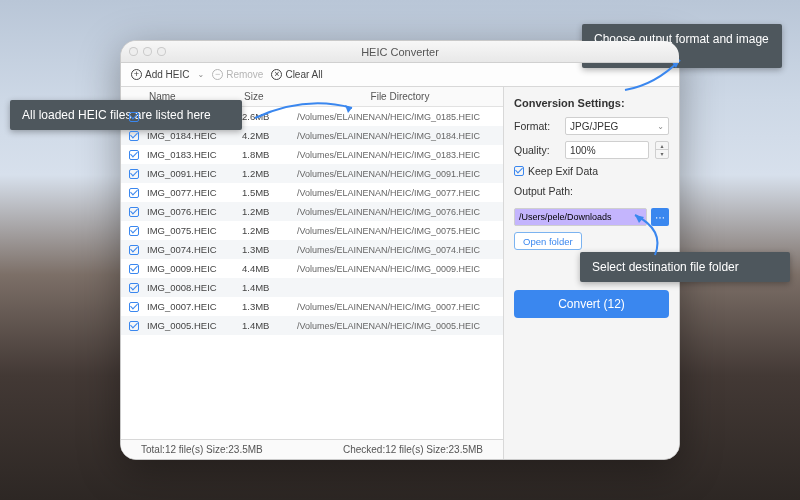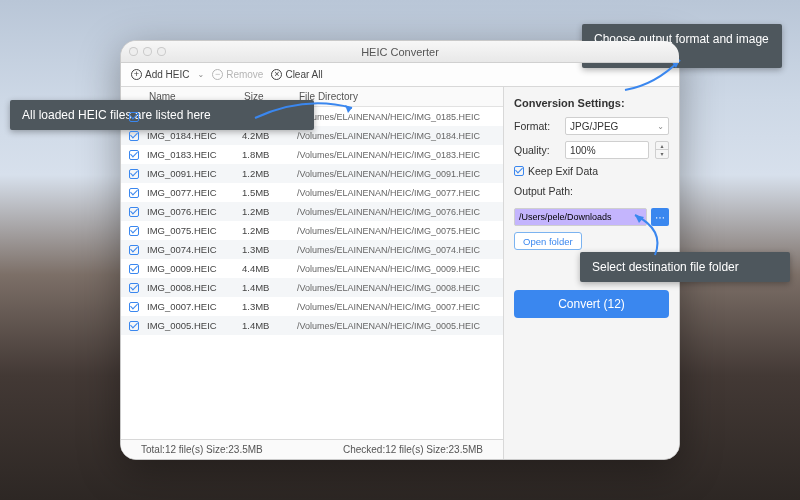--- a/index.html
+++ b/index.html
@@ -34,21 +34,21 @@
   }
   .tb-btn { display: flex; align-items: center; gap: 3px; font-size: 10px; color: #444; }
   .tb-btn.disabled { color: #b5b5b5; }
   .circ { width: 11px; height: 11px; border: 1px solid currentColor; border-radius: 50%; display: inline-flex; align-items: center; justify-content: center; font-size: 9px; line-height: 1; }
   .contentrow { flex: 1; display: flex; min-height: 0; }
   .filepanel { flex: 1; display: flex; flex-direction: column; border-right: 1px solid #d8d8d8; background: #fff; }
   .header-row { display: flex; background: #fafafa; border-bottom: 1px solid #e2e2e2; font-size: 10px; color: #555; }
   .col-sel { width: 26px; }
   .col-name { width: 95px; padding: 4px 2px; }
   .col-size { width: 55px; padding: 4px 2px; }
-  .col-dir { flex: 1; padding: 4px 2px; }
+  .col-dir { flex: 1; padding: 4px 2px; text-align: center; }
   .rows { flex: 1; overflow: hidden; }
   .row { display: flex; align-items: center; font-size: 9.5px; color: #444; height: 19px; }
   .row:nth-child(even) { background: #f4f6f8; }
   .row .cb { width: 26px; display: flex; justify-content: center; }
   .row .nm { width: 95px; white-space: nowrap; overflow: hidden; }
   .row .sz { width: 55px; }
   .row .dr { flex: 1; white-space: nowrap; overflow: hidden; color: #666; font-size: 9px; }
   .chk { width: 10px; height: 10px; border: 1px solid #3a87ef; border-radius: 2px; position: relative; }
   .chk::after { content: ""; position: absolute; left: 2px; top: -1px; width: 3px; height: 6px; border: solid #3a87ef; border-width: 0 1.5px 1.5px 0; transform: rotate(45deg); }
   .statusbar { height: 20px; border-top: 1px solid #d8d8d8; background: #fafafa; display: flex; justify-content: space-between; align-items: center; font-size: 10px; color: #555; padding: 0 20px; }
@@ -72,21 +72,21 @@
   .arrow { position: absolute; pointer-events: none; }
 </style>
 </head>
 <body>
 
 <div class="desktop">
 
   <div class="callout" style="top:24px; right:18px; width:200px;">
     <span>Choose output format and image quality</span>
   </div>
-  <div class="callout" style="top:100px; left:10px; width:304px;">
+  <div class="callout" style="top:100px; left:10px; width:232px;">
     <span>All loaded HEIC files are listed here</span>
   </div>
   <div class="callout" style="top:252px; right:10px; width:210px;">
     <span>Select destination file folder</span>
   </div>
 
   <svg class="arrow" style="left:250px; top:90px; width:110px; height:40px;">
     <path d="M5 28 Q55 5 102 18" stroke="#3a87ef" stroke-width="2" fill="none"></path>
     <path d="M102 18 l-7 -3 l3 8 z" fill="#3a87ef"></path>
   </svg>
@@ -205,21 +205,20 @@
               <div class="nm">IMG_0009.HEIC</div>
               <div class="sz">4.4MB</div>
               <div class="dr">/Volumes/ELAINENAN/HEIC/IMG_0009.HEIC</div>
             </div>
             <div class="row">
               <div class="cb">
                 <span class="chk"></span>
               </div>
               <div class="nm">IMG_0008.HEIC</div>
               <div class="sz">1.4MB</div>
-              <div class="dr">/Volumes/ELAINENAN/HEIC/IMG_0008.HEIC</div>
             </div>
             <div class="row">
               <div class="cb">
                 <span class="chk"></span>
               </div>
               <div class="nm">IMG_0007.HEIC</div>
               <div class="sz">1.3MB</div>
               <div class="dr">/Volumes/ELAINENAN/HEIC/IMG_0007.HEIC</div>
             </div>
             <div class="row">

